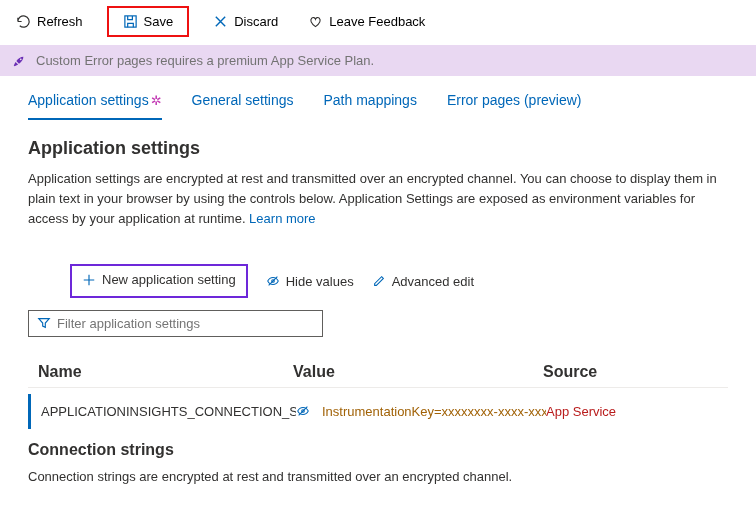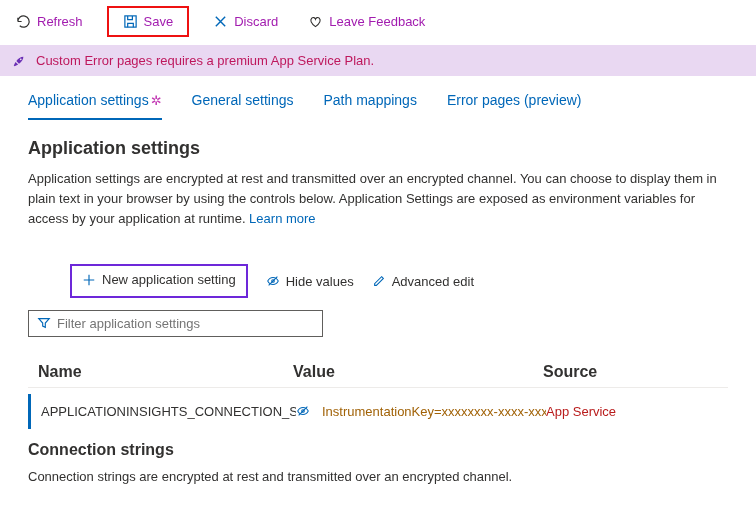--- a/index.html
+++ b/index.html
@@ -1,23 +1,23 @@
 <!DOCTYPE html>
 <html><head>
 <meta charset="utf-8">
 <style>
   * { box-sizing: border-box; margin: 0; padding: 0; }
   body { font-family: "Segoe UI", -apple-system, sans-serif; font-size: 13px; color: #323130; background: #fff; width: 756px; }
   
   .toolbar { display: flex; align-items: center; gap: 18px; padding: 6px 10px; }
-  .toolbar-btn { display: inline-flex; align-items: center; gap: 6px; color: #a21caf; font-size: 13px; cursor: pointer; padding: 4px 6px; }
+  .toolbar-btn { display: inline-flex; align-items: center; gap: 6px; color: #000000; font-size: 13px; cursor: pointer; padding: 4px 6px; }
   .toolbar-btn svg { width: 15px; height: 15px; }
   .save-highlight { border: 2px solid #e11; padding: 2px 8px; }
 
-  .banner { background: #e9d8f2; display: flex; align-items: center; gap: 10px; padding: 8px 12px; font-size: 13px; color: #be185d; margin-top: 2px; }
+  .banner { background: #e9d8f2; display: flex; align-items: center; gap: 10px; padding: 8px 12px; font-size: 13px; color: #737373; margin-top: 2px; }
   .banner svg { width: 14px; height: 14px; }
 
   .tabs { display: flex; gap: 30px; padding: 16px 28px 0 28px; font-size: 14px; }
   .tab { color: #0067b8; cursor: pointer; padding-bottom: 10px; }
   .tab.active { border-bottom: 2.5px solid #0067b8; font-weight: 500; }
   .tab .dirty { color: #c239b3; font-size: 13px; margin-left: 2px; }
 
   .content { padding: 18px 28px 22px 28px; }
   h2 { font-size: 18px; font-weight: 600; margin-bottom: 10px; }
   .desc { font-size: 13px; line-height: 1.55; color: #323130; margin-bottom: 35px; }

